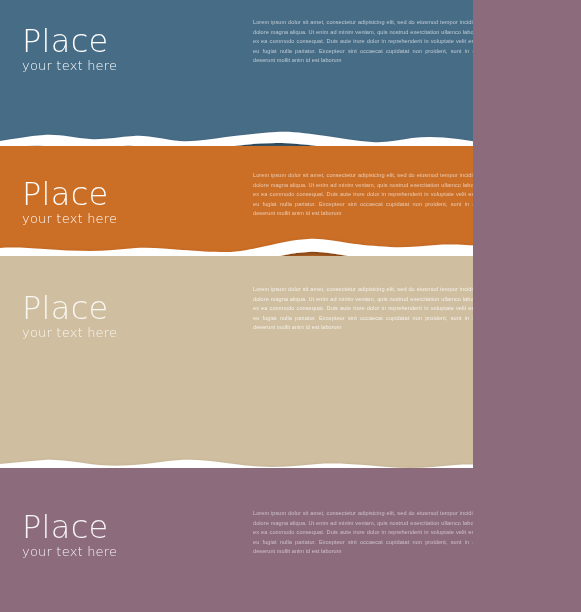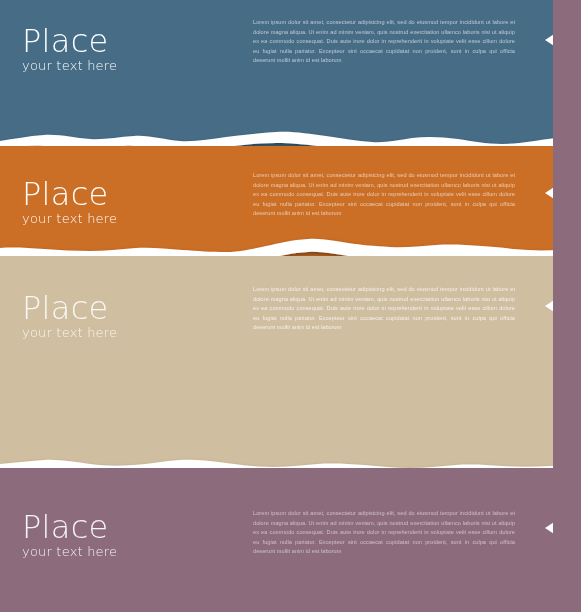--- a/index.html
+++ b/index.html
@@ -10,21 +10,21 @@
     width: 581px;
     height: 612px;
     overflow: hidden;
     background: #8c6b7d;
     font-family: "Liberation Sans", sans-serif;
     -webkit-font-smoothing: antialiased;
   }
 
   #stage {
     position: relative;
-    width: 553px;
+    width: 473px;
     height: 612px;
     overflow: hidden;
   }
 
   
   .band {
     position: absolute;
     left: 0;
     width: 581px;
     overflow: hidden;

